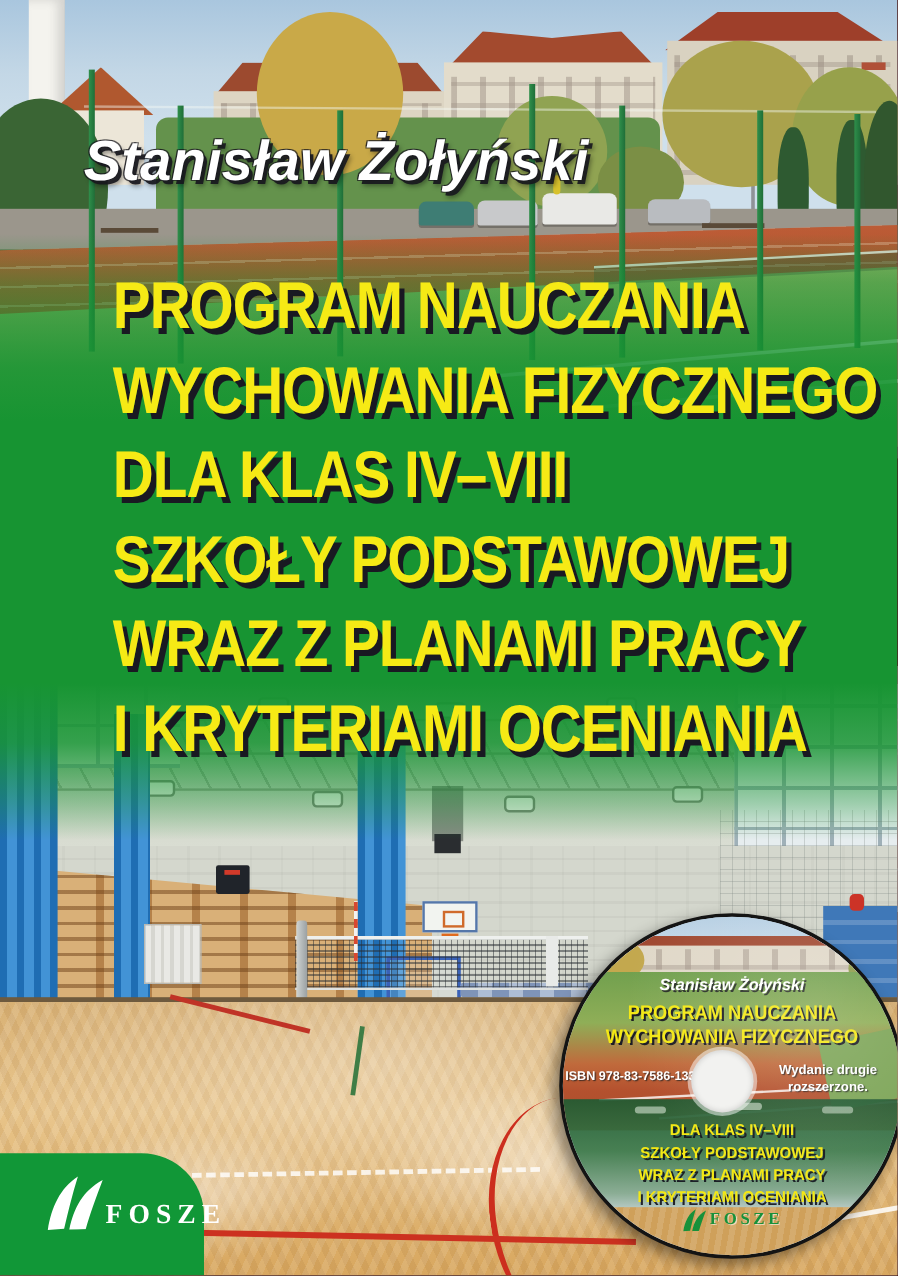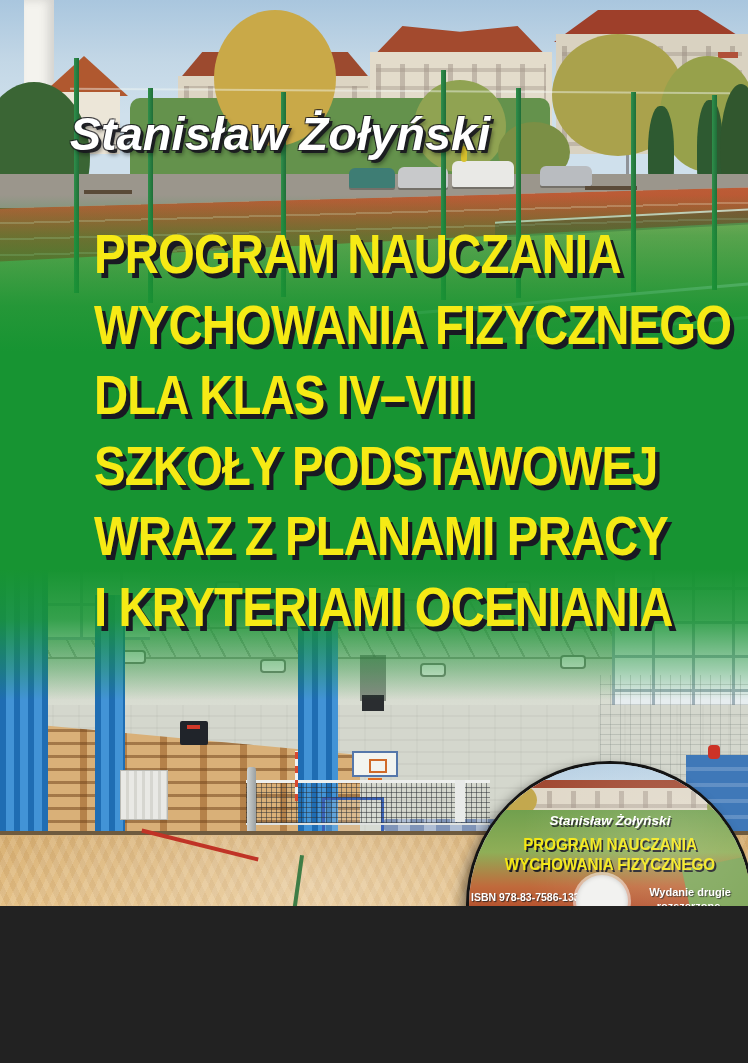--- a/index.html
+++ b/index.html
@@ -1,16 +1,16 @@
 <!DOCTYPE html>
 <html><head>
 <meta charset="utf-8">
 <style>
   html,body{margin:0;padding:0;background:#222;}
-  .cover{position:relative;width:748px;height:906px;overflow:hidden;
+  .cover{position:relative;width:748px;height:1063px;overflow:hidden;
     font-family:"Liberation Sans",sans-serif;background:#7f1d1d;margin:0 auto;}
   .abs{position:absolute;}
   .blob{position:absolute;border-radius:50%;}
   .post{position:absolute;width:5px;background:linear-gradient(90deg,#2f8f4b,#1f6e38);}
   .car{position:absolute;border-radius:6px 6px 2px 2px;box-shadow:0 2px 0 rgba(0,0,0,.25);}
   .lamp{position:absolute;width:22px;height:10px;background:#eef2ea;border:2px solid #7d8578;border-radius:4px;}
   .wgrid{position:absolute;background-image:
     repeating-linear-gradient(90deg,rgba(80,60,55,.5) 0 5px,transparent 5px 24px),
     repeating-linear-gradient(0deg,rgba(80,60,55,.4) 0 4px,transparent 4px 18px);opacity:.45;}
   .sheen{position:absolute;background:radial-gradient(ellipse,rgba(255,255,255,.42),transparent 65%);}

